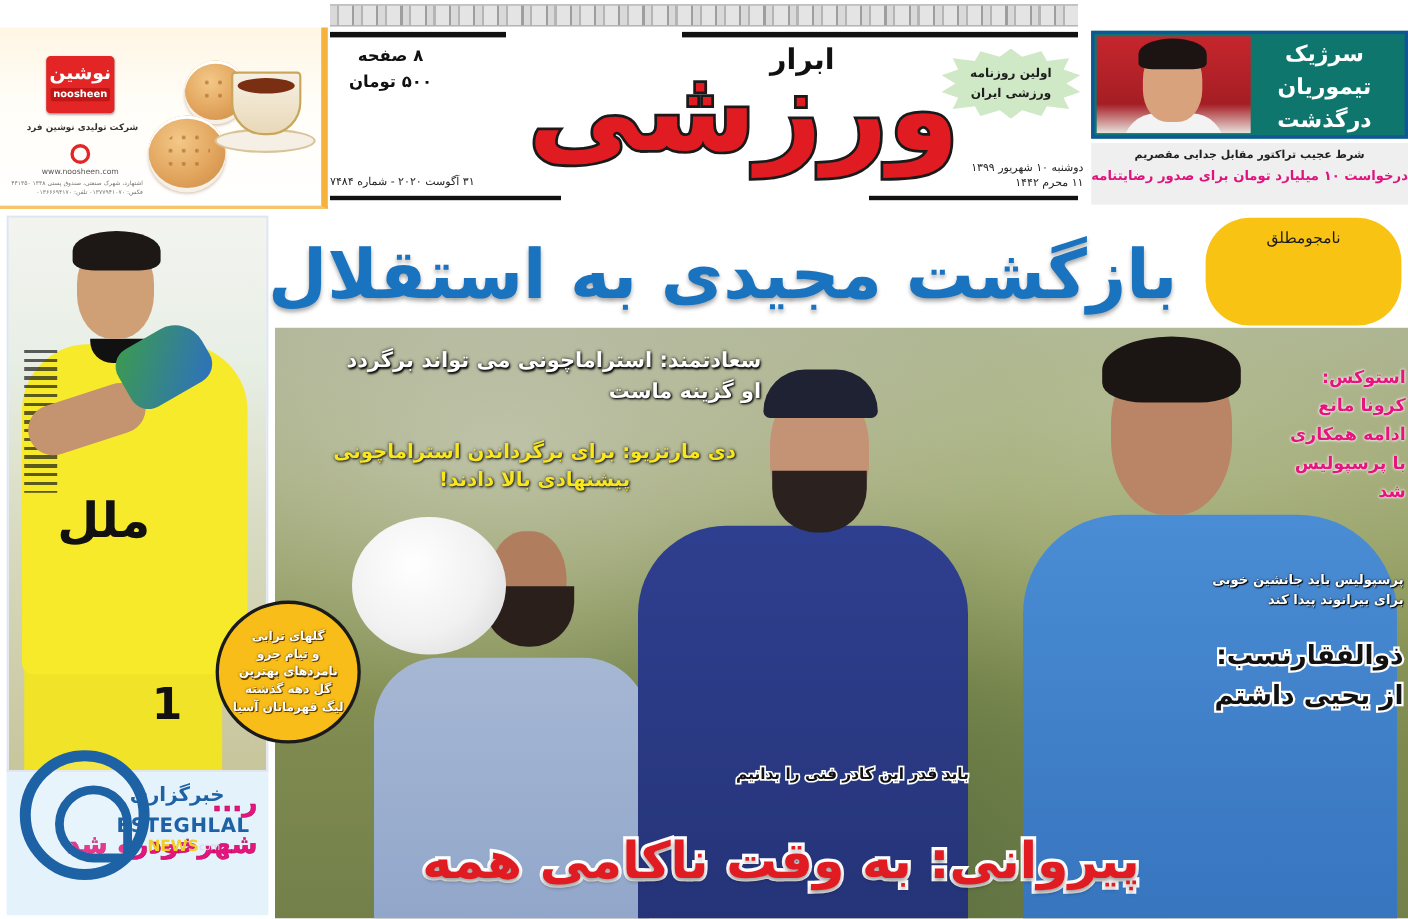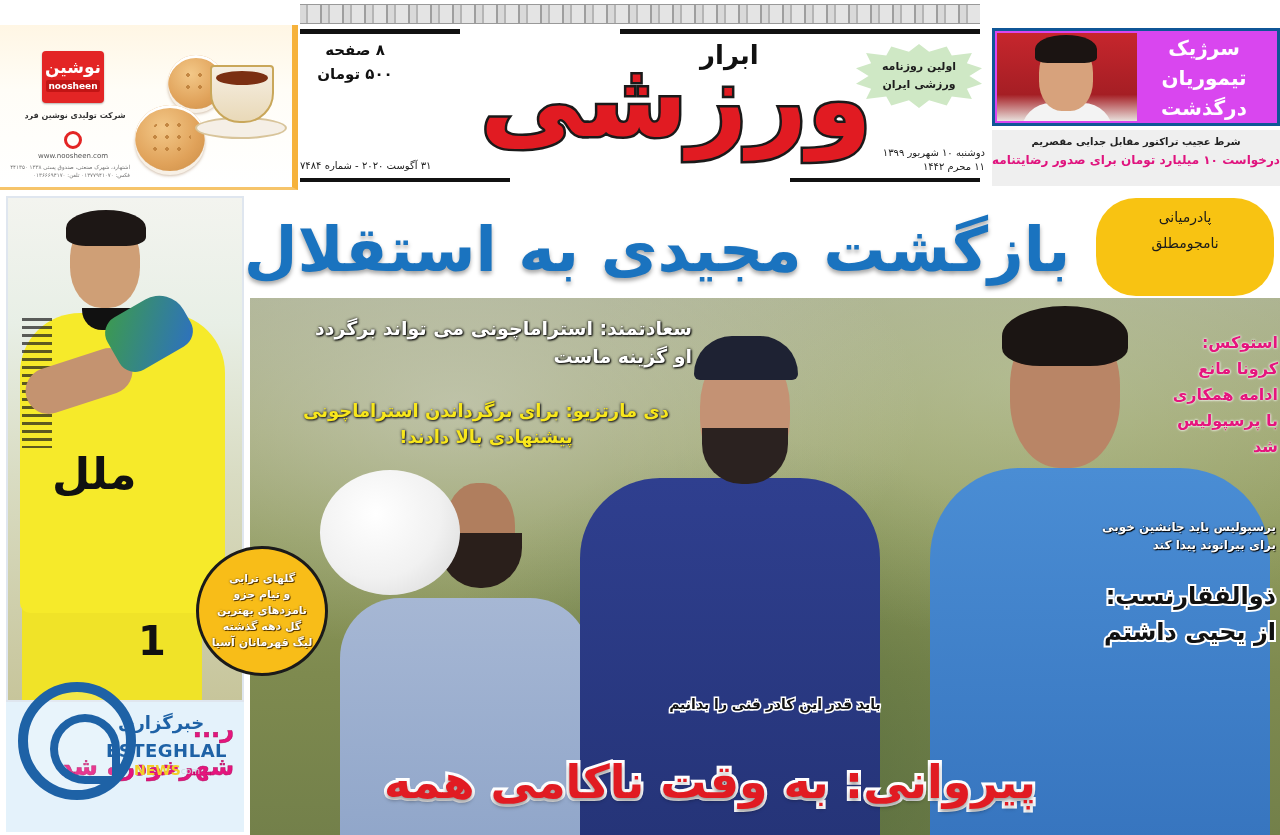--- a/index.html
+++ b/index.html
@@ -34,21 +34,21 @@
   #price-block { left: 300px; top: 38px; width: 110px; text-align: center; }
   #price-pages, #price-amount { font-size: 15px; font-weight: bold; color: #111; line-height: 24px; display: block; }
   #gregorian-date { left: 300px; top: 160px; width: 160px; font-size: 10px; color: #222; text-align: left; }
   #logo-small { left: 700px; top: 40px; font-size: 26px; color: #111; font-weight: bold; letter-spacing: 2px; }
   #logo-main { left: 480px; top: 40px; font-size: 104px; font-weight: bold; color: #e11b22; line-height: 120px; letter-spacing: -6px; -webkit-text-stroke: 5px #1a1a1a; paint-order: stroke fill; }
 
   #badge-first { left: 856px; top: 44px; width: 126px; height: 64px; background: #cfe8c5; clip-path: polygon(50% 0%,58% 12%,72% 4%,76% 18%,92% 14%,88% 30%,100% 38%,90% 50%,100% 62%,88% 70%,92% 86%,76% 82%,72% 96%,58% 88%,50% 100%,42% 88%,28% 96%,24% 82%,8% 86%,12% 70%,0% 62%,10% 50%,0% 38%,12% 30%,8% 14%,24% 18%,28% 4%,42% 12%); display: flex; align-items: center; justify-content: center; }
   #badge-first span { font-size: 11px; font-weight: bold; color: #1d1d1d; text-align: center; line-height: 18px; }
   #persian-date { left: 840px; top: 146px; width: 145px; font-size: 10px; color: #222; text-align: right; line-height: 14px; }
 
-  #obit-box { left: 992px; top: 28px; width: 288px; height: 98px; background: #d946ef; border: 3px solid #0f5697; }
+  #obit-box { left: 992px; top: 28px; width: 288px; height: 98px; background: #0f766e; border: 3px solid #0f5697; }
   #obit-photo { left: 2px; top: 2px; width: 140px; height: 88px; background: linear-gradient(180deg,#c6262d 0%, #a51e24 70%, #e8e0dc 100%); overflow: hidden; }
   #obit-photo .face { position: absolute; left: 42px; top: 8px; width: 54px; height: 70px; background: #d7a27c; border-radius: 45% 45% 42% 42%; }
   #obit-photo .hair { position: absolute; left: 38px; top: 2px; width: 62px; height: 28px; background: #1b1412; border-radius: 50% 50% 20% 20%; }
   #obit-photo .shirt { position: absolute; left: 24px; top: 70px; width: 92px; height: 30px; background: #f3f3f3; border-radius: 30px 30px 0 0; }
   #obit-title { right: 6px; top: 0; width: 134px; text-align: center; color: #fff; font-weight: bold; font-size: 20px; line-height: 30px; padding-top: 2px; }
   #teaser-box { left: 992px; top: 130px; width: 288px; height: 56px; background: #efefef; text-align: center; }
   #teaser-sub { display: block; font-size: 10px; font-weight: bold; color: #222; margin-top: 6px; }
   #teaser-main { display: block; font-size: 12px; font-weight: bold; color: #e0137e; margin-top: 6px; }
 
   
@@ -194,21 +194,20 @@
   <div class="p-mid-beard"></div>
   <div class="p-mid-cap"></div>
   <div class="p-right-body"></div>
   <div class="p-right-head"></div>
   <div class="p-right-hair"></div>
 </div>
 
 <div id="main-headline" class="abs rtl">بازگشت مجیدی به استقلال</div>
 
 <div id="side-bubble" class="abs rtl">
-  <span>پادرمیانی</span>
   <span>نامجومطلق</span>
 </div>
 
 <div id="quote-saadat" class="abs rtl">
   <div>سعادتمند: استراماچونی می تواند برگردد</div>
   <div>او گزینه ماست</div>
 </div>
 
 <div id="quote-dimarzio" class="abs rtl">
   <div>دی مارتزیو: برای برگرداندن استراماچونی</div>

